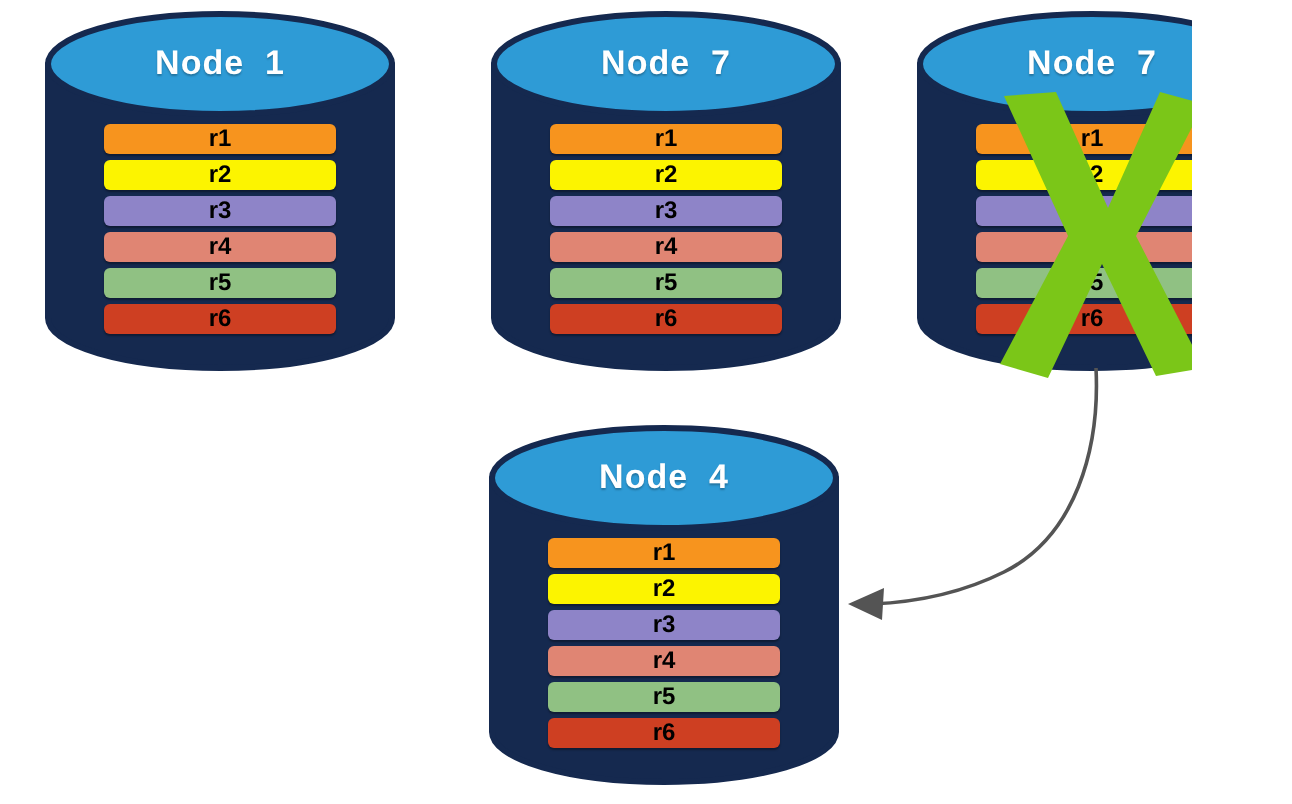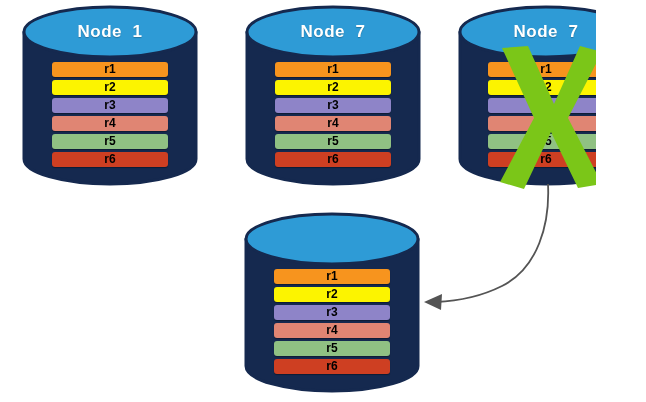--- a/index.html
+++ b/index.html
@@ -124,20 +124,21 @@
 
   <svg class="cross-svg" style="left:494px; top:42px;" width="112" height="150" viewBox="0 0 112 150">
     <polygon points="8,6 34,4 60,62 86,4 108,10 74,76 108,142 84,146 57,90 30,147 6,140 40,76" fill="#7bc618"></polygon>
   </svg>
 
   <div class="node" id="node-4-wrap" style="left:244px; top:212px; width:176px; height:181px;">
     <svg class="cyl-svg" width="176" height="181" viewBox="0 0 176 181">
       <path d="M2,27 L2,154 A86,25 0 0 0 174,154 L174,27 Z" fill="#15294f" stroke="#15294f" stroke-width="3" stroke-linejoin="round"></path>
       <ellipse cx="88" cy="27" rx="86" ry="25" fill="#2e9bd6" stroke="#15294f" stroke-width="3"></ellipse>
     </svg>
+    <div class="node-title" style="top:17px;">Node  4</div>
     <div class="rows" style="top:57px; left:30px; width:116px;">
       <div class="row-bar" style="background:#f7941e;">r1</div>
       <div class="row-bar" style="background:#fcf400;">r2</div>
       <div class="row-bar" style="background:#8e84c8;">r3</div>
       <div class="row-bar" style="background:#e08573;">r4</div>
       <div class="row-bar" style="background:#90c183;">r5</div>
       <div class="row-bar" style="background:#ce3f22;">r6</div>
     </div>
   </div>
 

